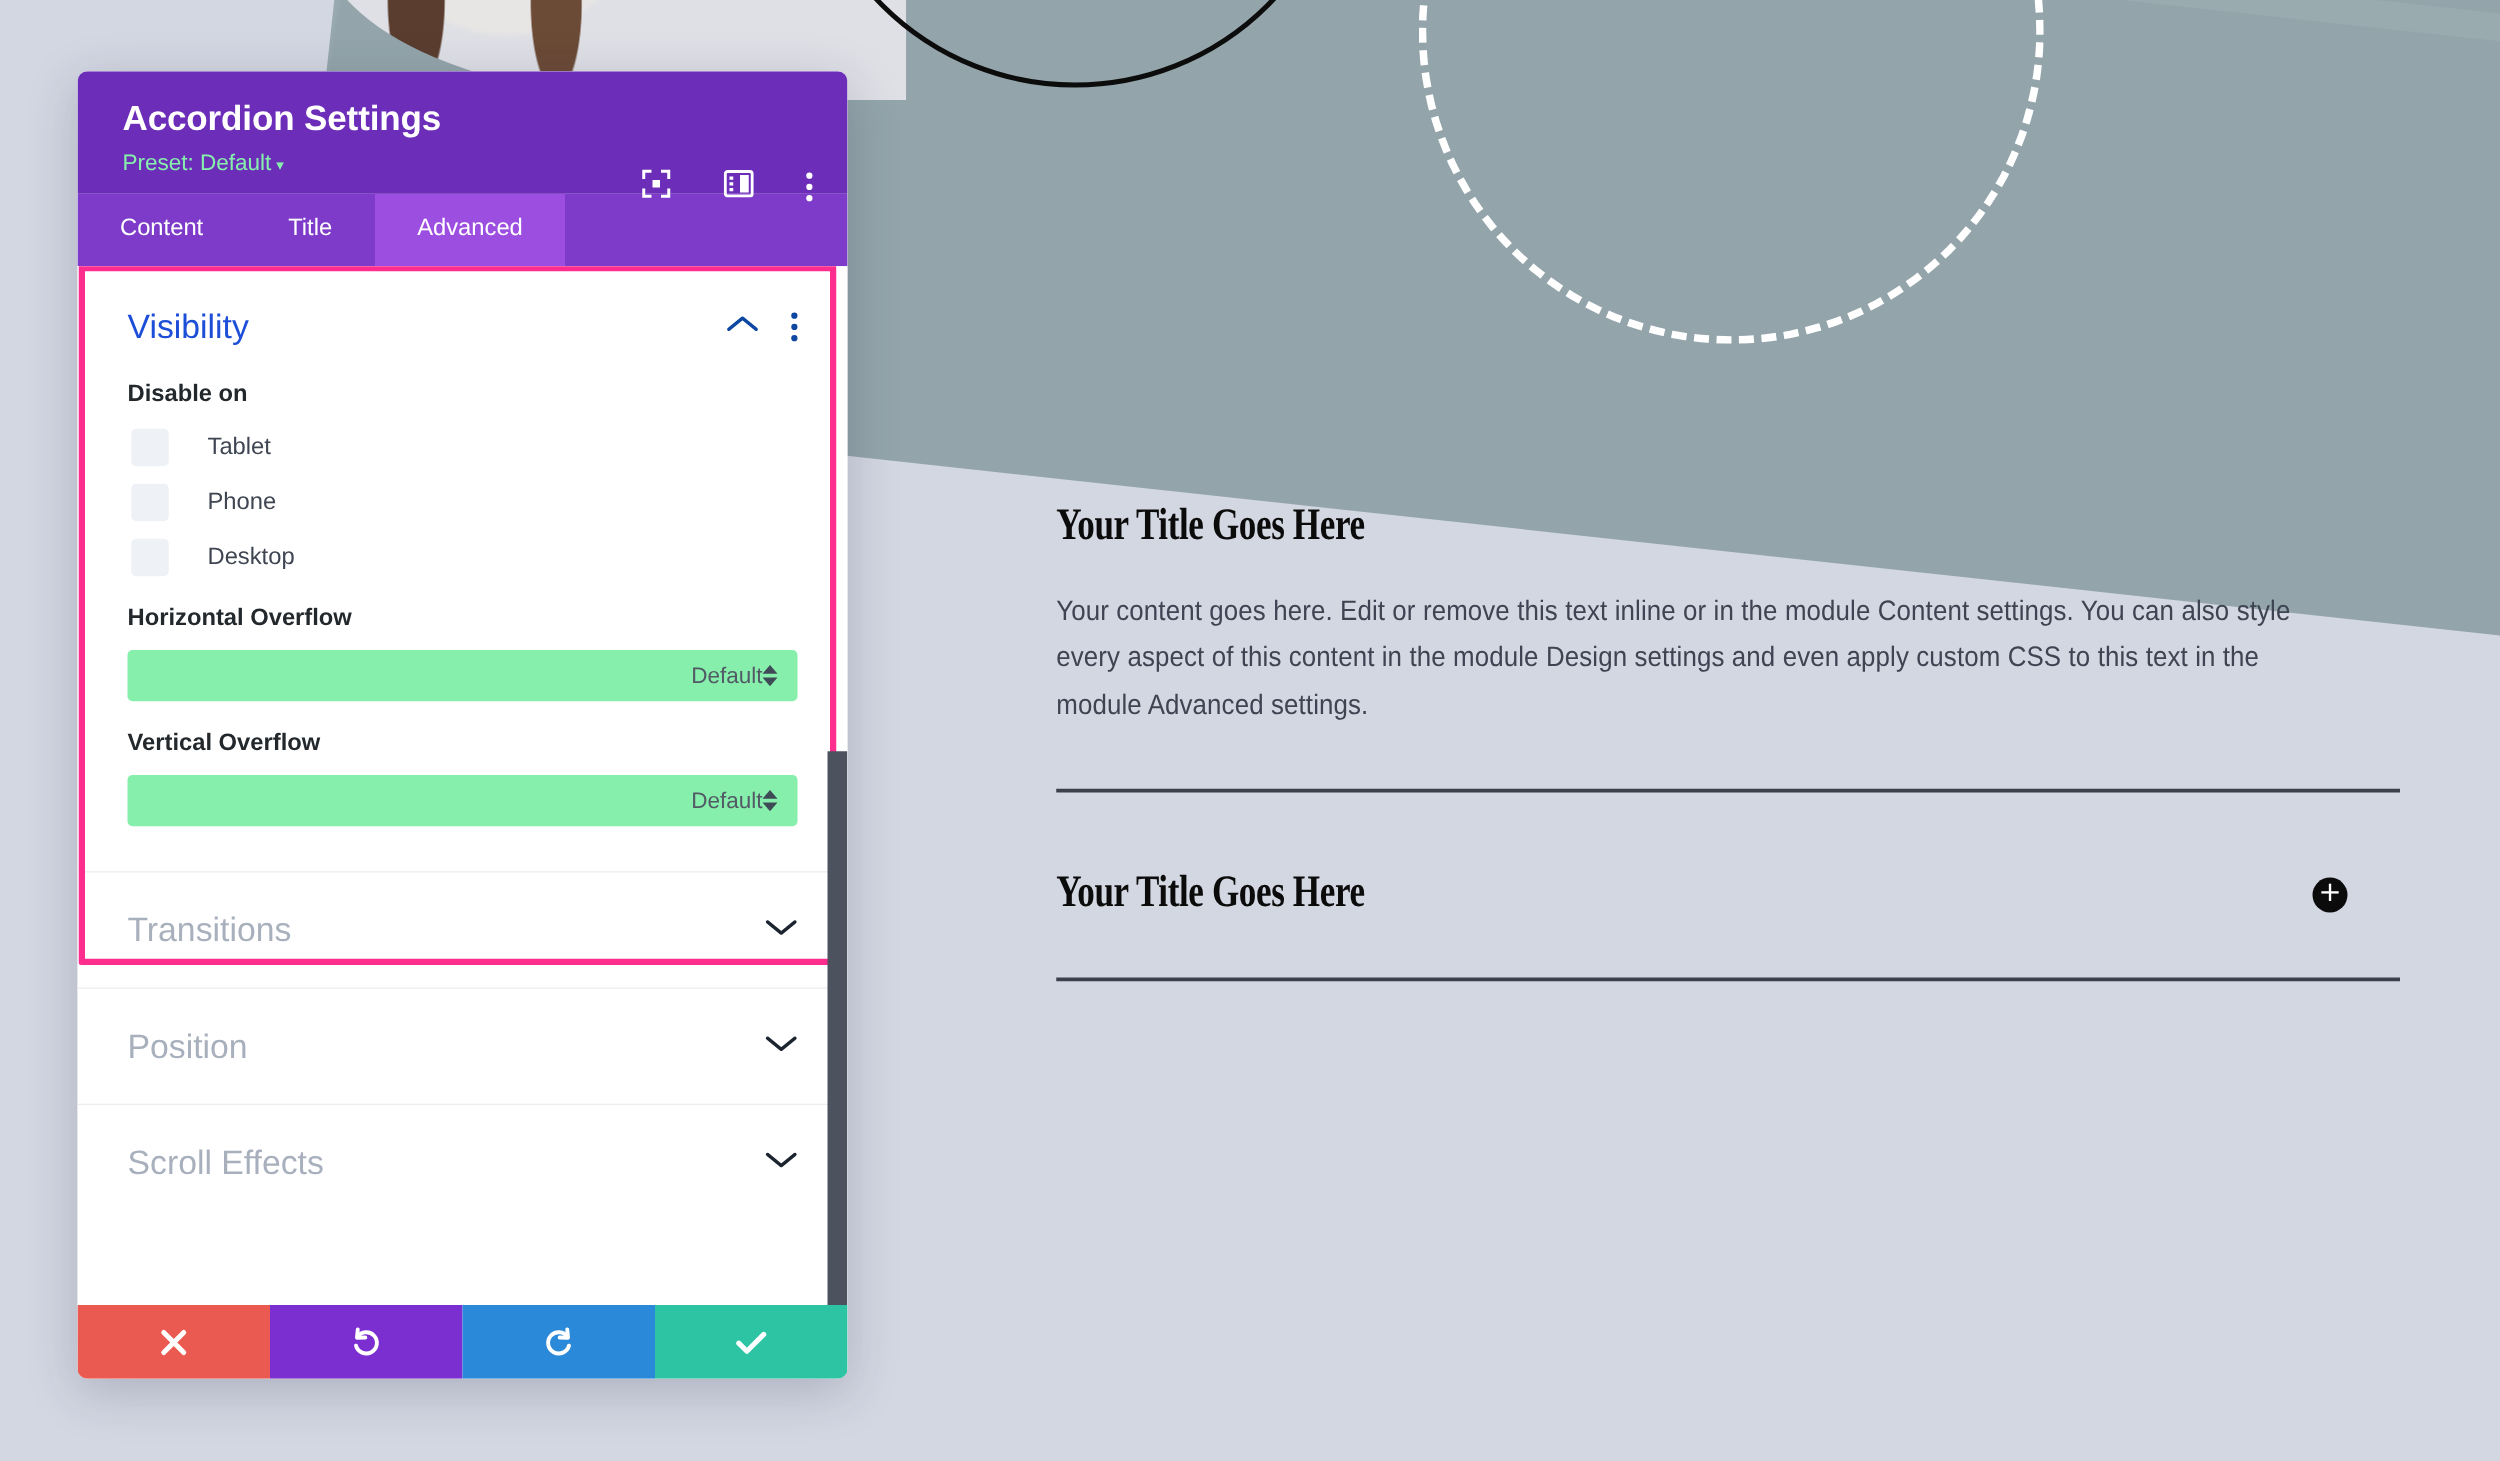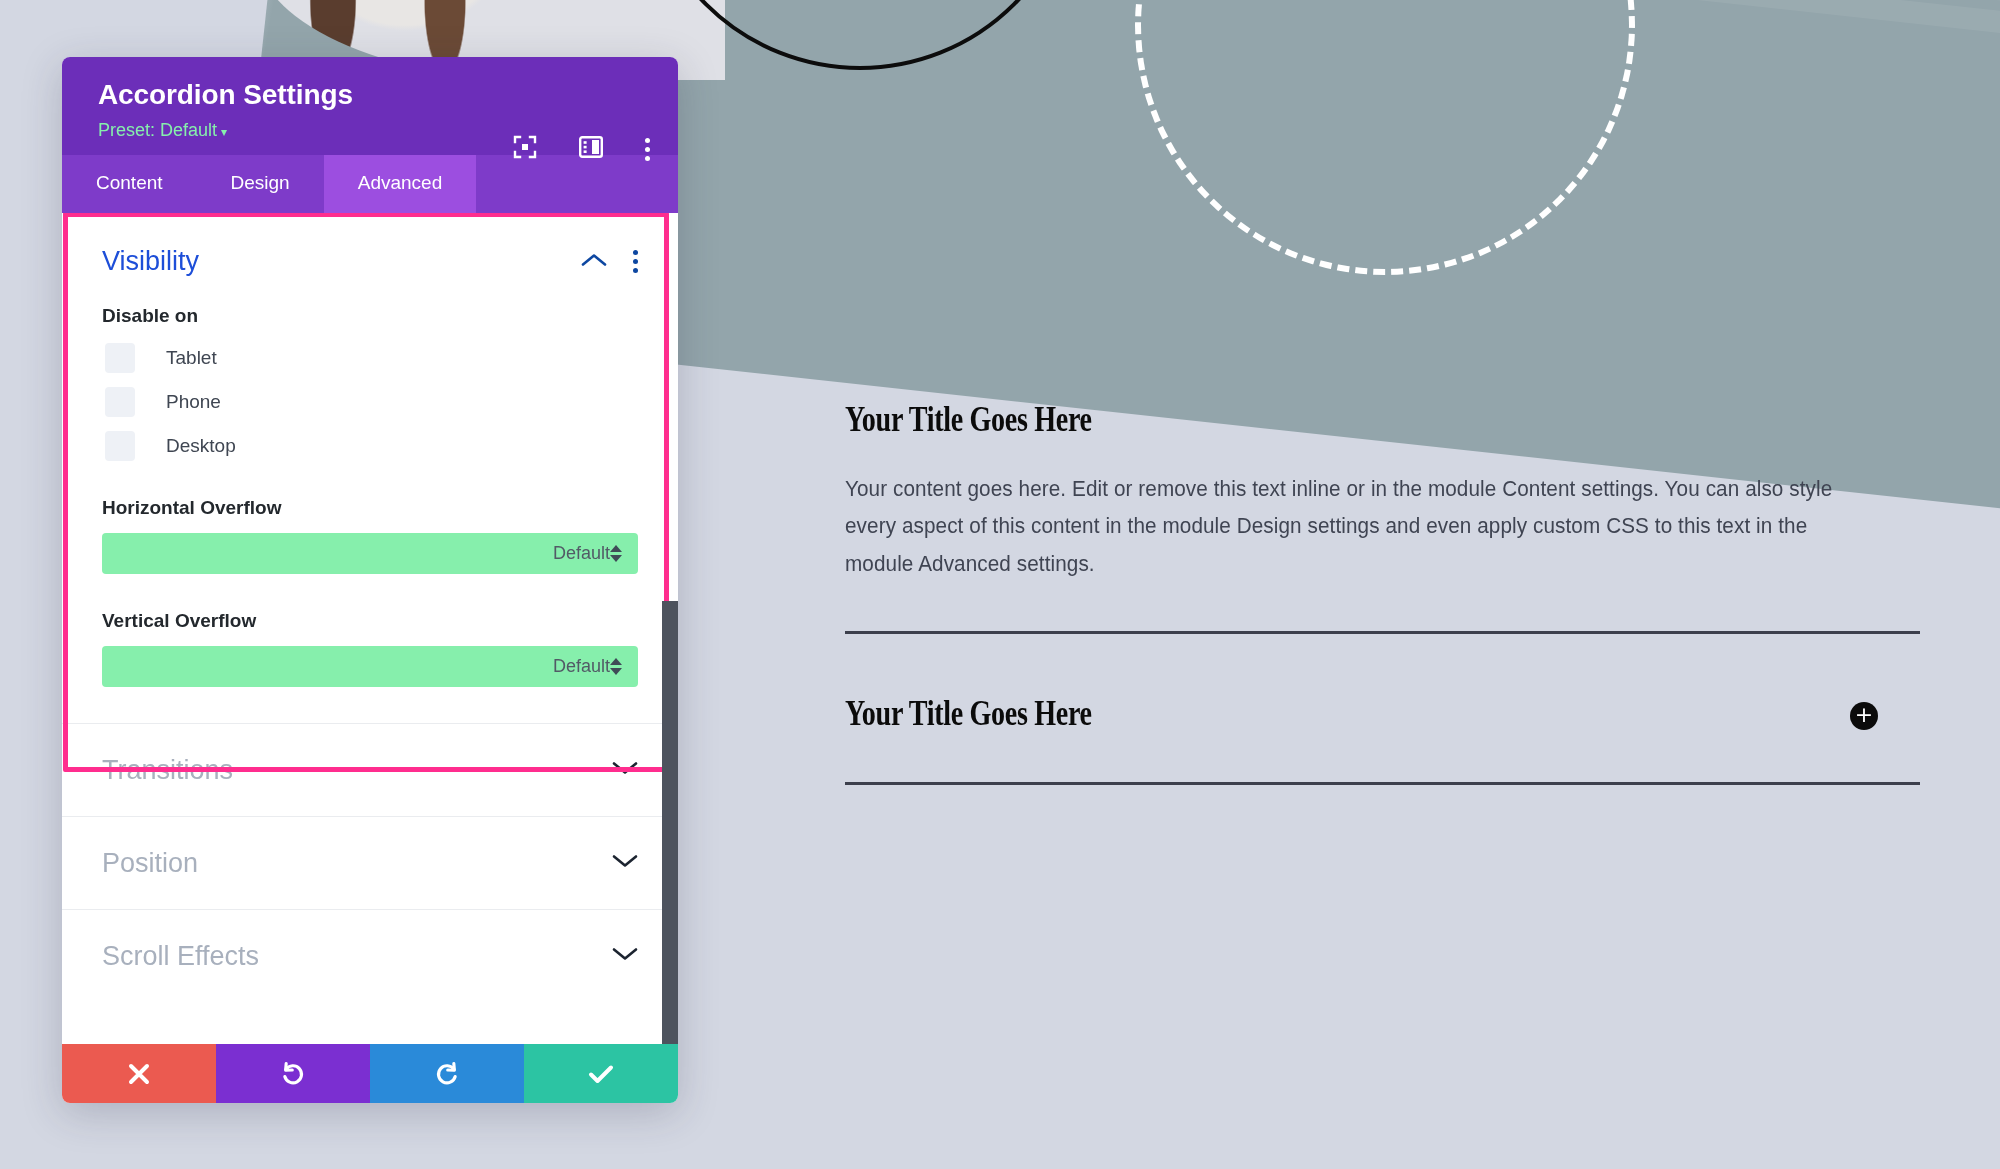--- a/index.html
+++ b/index.html
@@ -216,21 +216,21 @@
     border-radius:4px;
     flex:none;
     cursor:pointer;
   }
   .cb-lbl {
     margin-left:31px;
     font-size:19px;
     color:#3f4652;
   }
 
-  .fld-group { margin-top:36px; }
+  .fld-group { margin-top:23px; }
   .sel {
     margin-top:14px;
     height:41px;
     background:#86efac;
     border-radius:4px;
     display:flex; align-items:center;
     justify-content:flex-end;
     padding:0 16px 0 16px;
     cursor:pointer;
   }
@@ -338,21 +338,21 @@
         <span class="hdr-ico dots-v">
           <i></i>
             <i></i>
             <i></i>
         </span>
       </div>
     </div>
 
     <div class="m-tabs">
       <div class="m-tab">Content</div>
-      <div class="m-tab">Design</div>
+      <div class="m-tab">Title</div>
       <div class="m-tab active">Advanced</div>
     </div>
 
     <div class="m-body">
 
       <div class="hl-box"></div>
       <div class="scrollbar"></div>
 
       <div class="sec-vis">
         <div class="sec-head">

